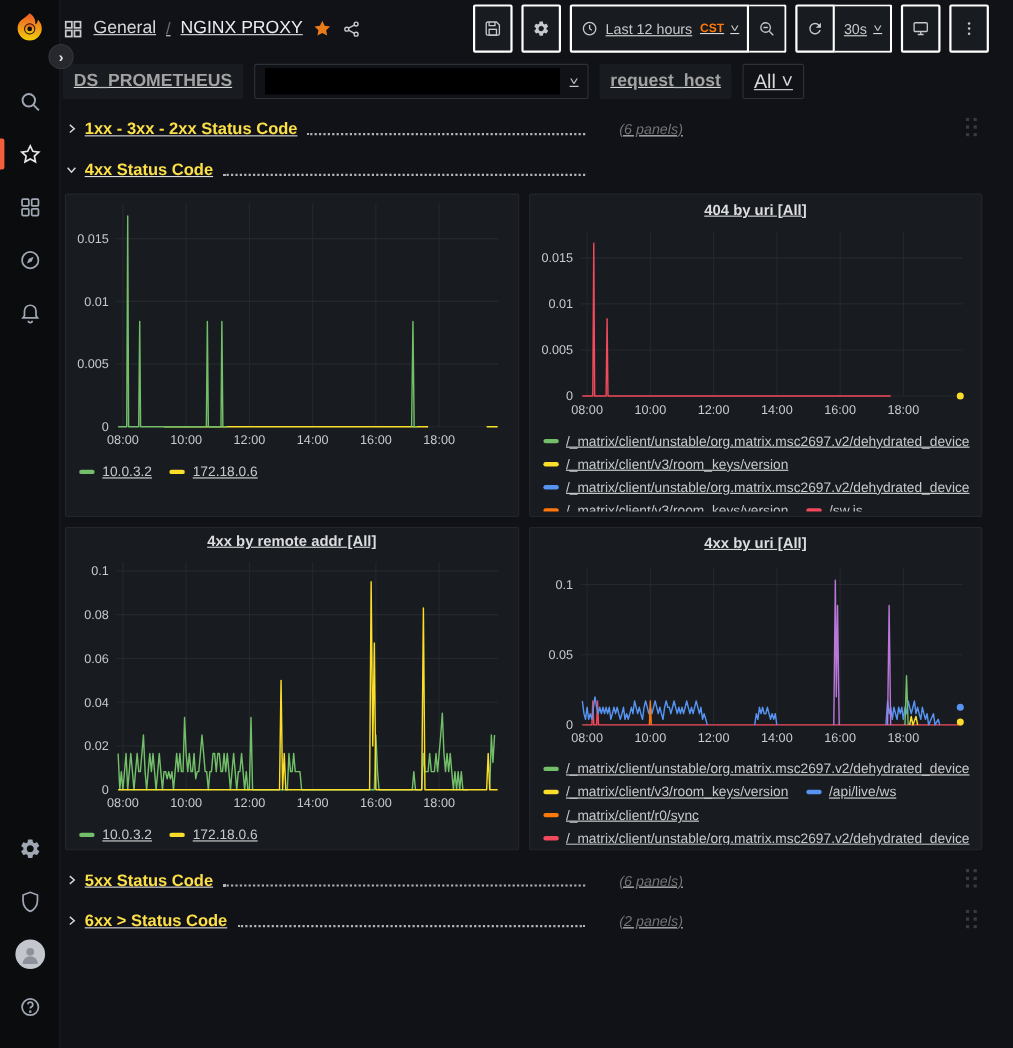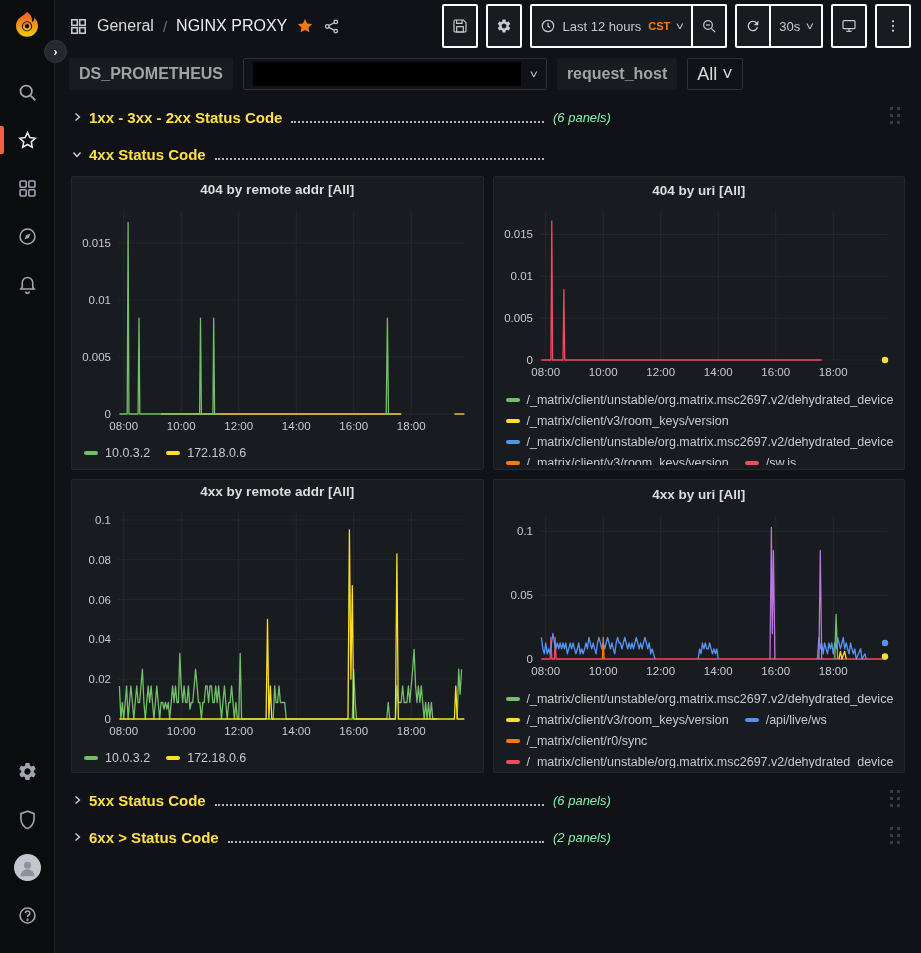--- a/index.html
+++ b/index.html
@@ -18,21 +18,21 @@
     background:#f55f3e; border-radius:0 2px 2px 0; }
   .sb-item.active { color:#e3e5e8; }
   .sb-spacer { flex:1; }
   .avatar { width:27px; height:27px; border-radius:50%; background:#c3c7cd; display:flex;
     align-items:center; justify-content:center; overflow:hidden; }
   .expand-btn { position:absolute; left:44px; top:40px; width:23px; height:23px; border-radius:50%;
     background:#26282e; border:1px solid #34363c; color:#e8e8e8; display:flex; align-items:center;
     justify-content:center; font-size:13px; font-weight:bold; z-index:9; cursor:pointer; }
 
   
-  .main { position:absolute; left:55px; top:0; width:866px; height:953px; }
+  .main { position:absolute; left:43px; top:0; width:866px; height:953px;text-decoration:underline; }
   .topbar { height:52px; display:flex; align-items:center; padding:0 10px 0 14px; background:#111217; }
   .tb-left { display:flex; align-items:center; gap:9px; flex:1; }
   .tb-left svg.dash { width:19px; height:19px; color:#c7c9cc; }
   .crumb-section { font-size:16px; color:#d8d9da; cursor:pointer; }
   .crumb-sep { color:#6c7077; font-size:15px; }
   .crumb-title { font-size:16px; color:#eceef1; cursor:pointer; }
   .star-filled { width:18px; height:18px; color:#eb7b18; cursor:pointer; }
   .share-ic { width:17px; height:17px; color:#c7c9cc; cursor:pointer; }
   .tb-right { display:flex; align-items:center; gap:8px; }
   .btn { height:44px; min-width:32px; padding:0 8px; background:#181b1f; border:2px solid #ffffff;
@@ -58,21 +58,21 @@
   
   .content { padding:4px 16px 0; }
   .dash-row { position:relative; height:30px; display:flex; align-items:center; margin-bottom:7px;
     cursor:pointer; }
   .row-main { display:flex; align-items:center; width:482px; }
   .row-chev { width:14px; color:#d8d9da; margin-right:4px; flex:none; display:flex; }
   .row-chev svg { width:12px; height:12px; }
   .row-title { font-size:15px; font-weight:bold; color:#fde047; white-space:nowrap; }
   .leader { flex:1; height:1px; border-bottom:2px dotted #cfd0d2; margin:0 9px; opacity:.85;
     transform:translateY(5px); }
-  .row-count { font-size:13px; font-style:italic; color:#86efac; margin-left:0; }
+  .row-count { font-size:13px; font-style:italic; color:#737373; margin-left:22px; }
   .grip { position:absolute; right:4px; top:5px; opacity:.55; }
 
   
   .panel-grid { display:grid; grid-template-columns:1fr 1fr; gap:9px; margin:2px 0 12px; }
   .panel { background:#181b1f; border:1px solid #23262b; border-radius:2px; height:294px;
     padding:0 8px 4px; display:flex; flex-direction:column; overflow:hidden; }
   .panel-title { height:28px; display:flex; align-items:center; justify-content:center;
     font-size:13.5px; font-weight:bold; color:#dcdde0; cursor:pointer; }
   .legend { display:flex; flex-wrap:wrap; align-content:flex-start; column-gap:16px;
     overflow:hidden; margin-top:4px; padding-left:4px; }
@@ -284,21 +284,20 @@
             </svg>
           </span>
         <span class="row-title">4xx Status Code</span>
         <span class="leader"></span>
       </div>
       <span class="row-count"></span>
     </div>
 
     <div class="panel-grid">
       <div class="panel">
-        <div class="panel-title">404 by remote addr [All]</div>
         <div class="chart-host"><svg width="395" height="232">
               <line x1="43.74979287489644" y1="8" x2="43.74979287489644" y2="211" stroke="#25282e" stroke-width="1"></line>
               <line x1="101.24772162386083" y1="8" x2="101.24772162386083" y2="211" stroke="#25282e" stroke-width="1"></line>
               <line x1="158.7456503728252" y1="8" x2="158.7456503728252" y2="211" stroke="#25282e" stroke-width="1"></line>
               <line x1="216.24357912178957" y1="8" x2="216.24357912178957" y2="211" stroke="#25282e" stroke-width="1"></line>
               <line x1="273.74150787075394" y1="8" x2="273.74150787075394" y2="211" stroke="#25282e" stroke-width="1"></line>
               <line x1="331.2394366197183" y1="8" x2="331.2394366197183" y2="211" stroke="#25282e" stroke-width="1"></line>
               <line x1="38" y1="211" x2="385" y2="211" stroke="#25282e" stroke-width="1"></line>
               <line x1="38" y1="153.97752808988764" x2="385" y2="153.97752808988764" stroke="#25282e" stroke-width="1"></line>
               <line x1="38" y1="96.95505617977527" x2="385" y2="96.95505617977527" stroke="#25282e" stroke-width="1"></line>

